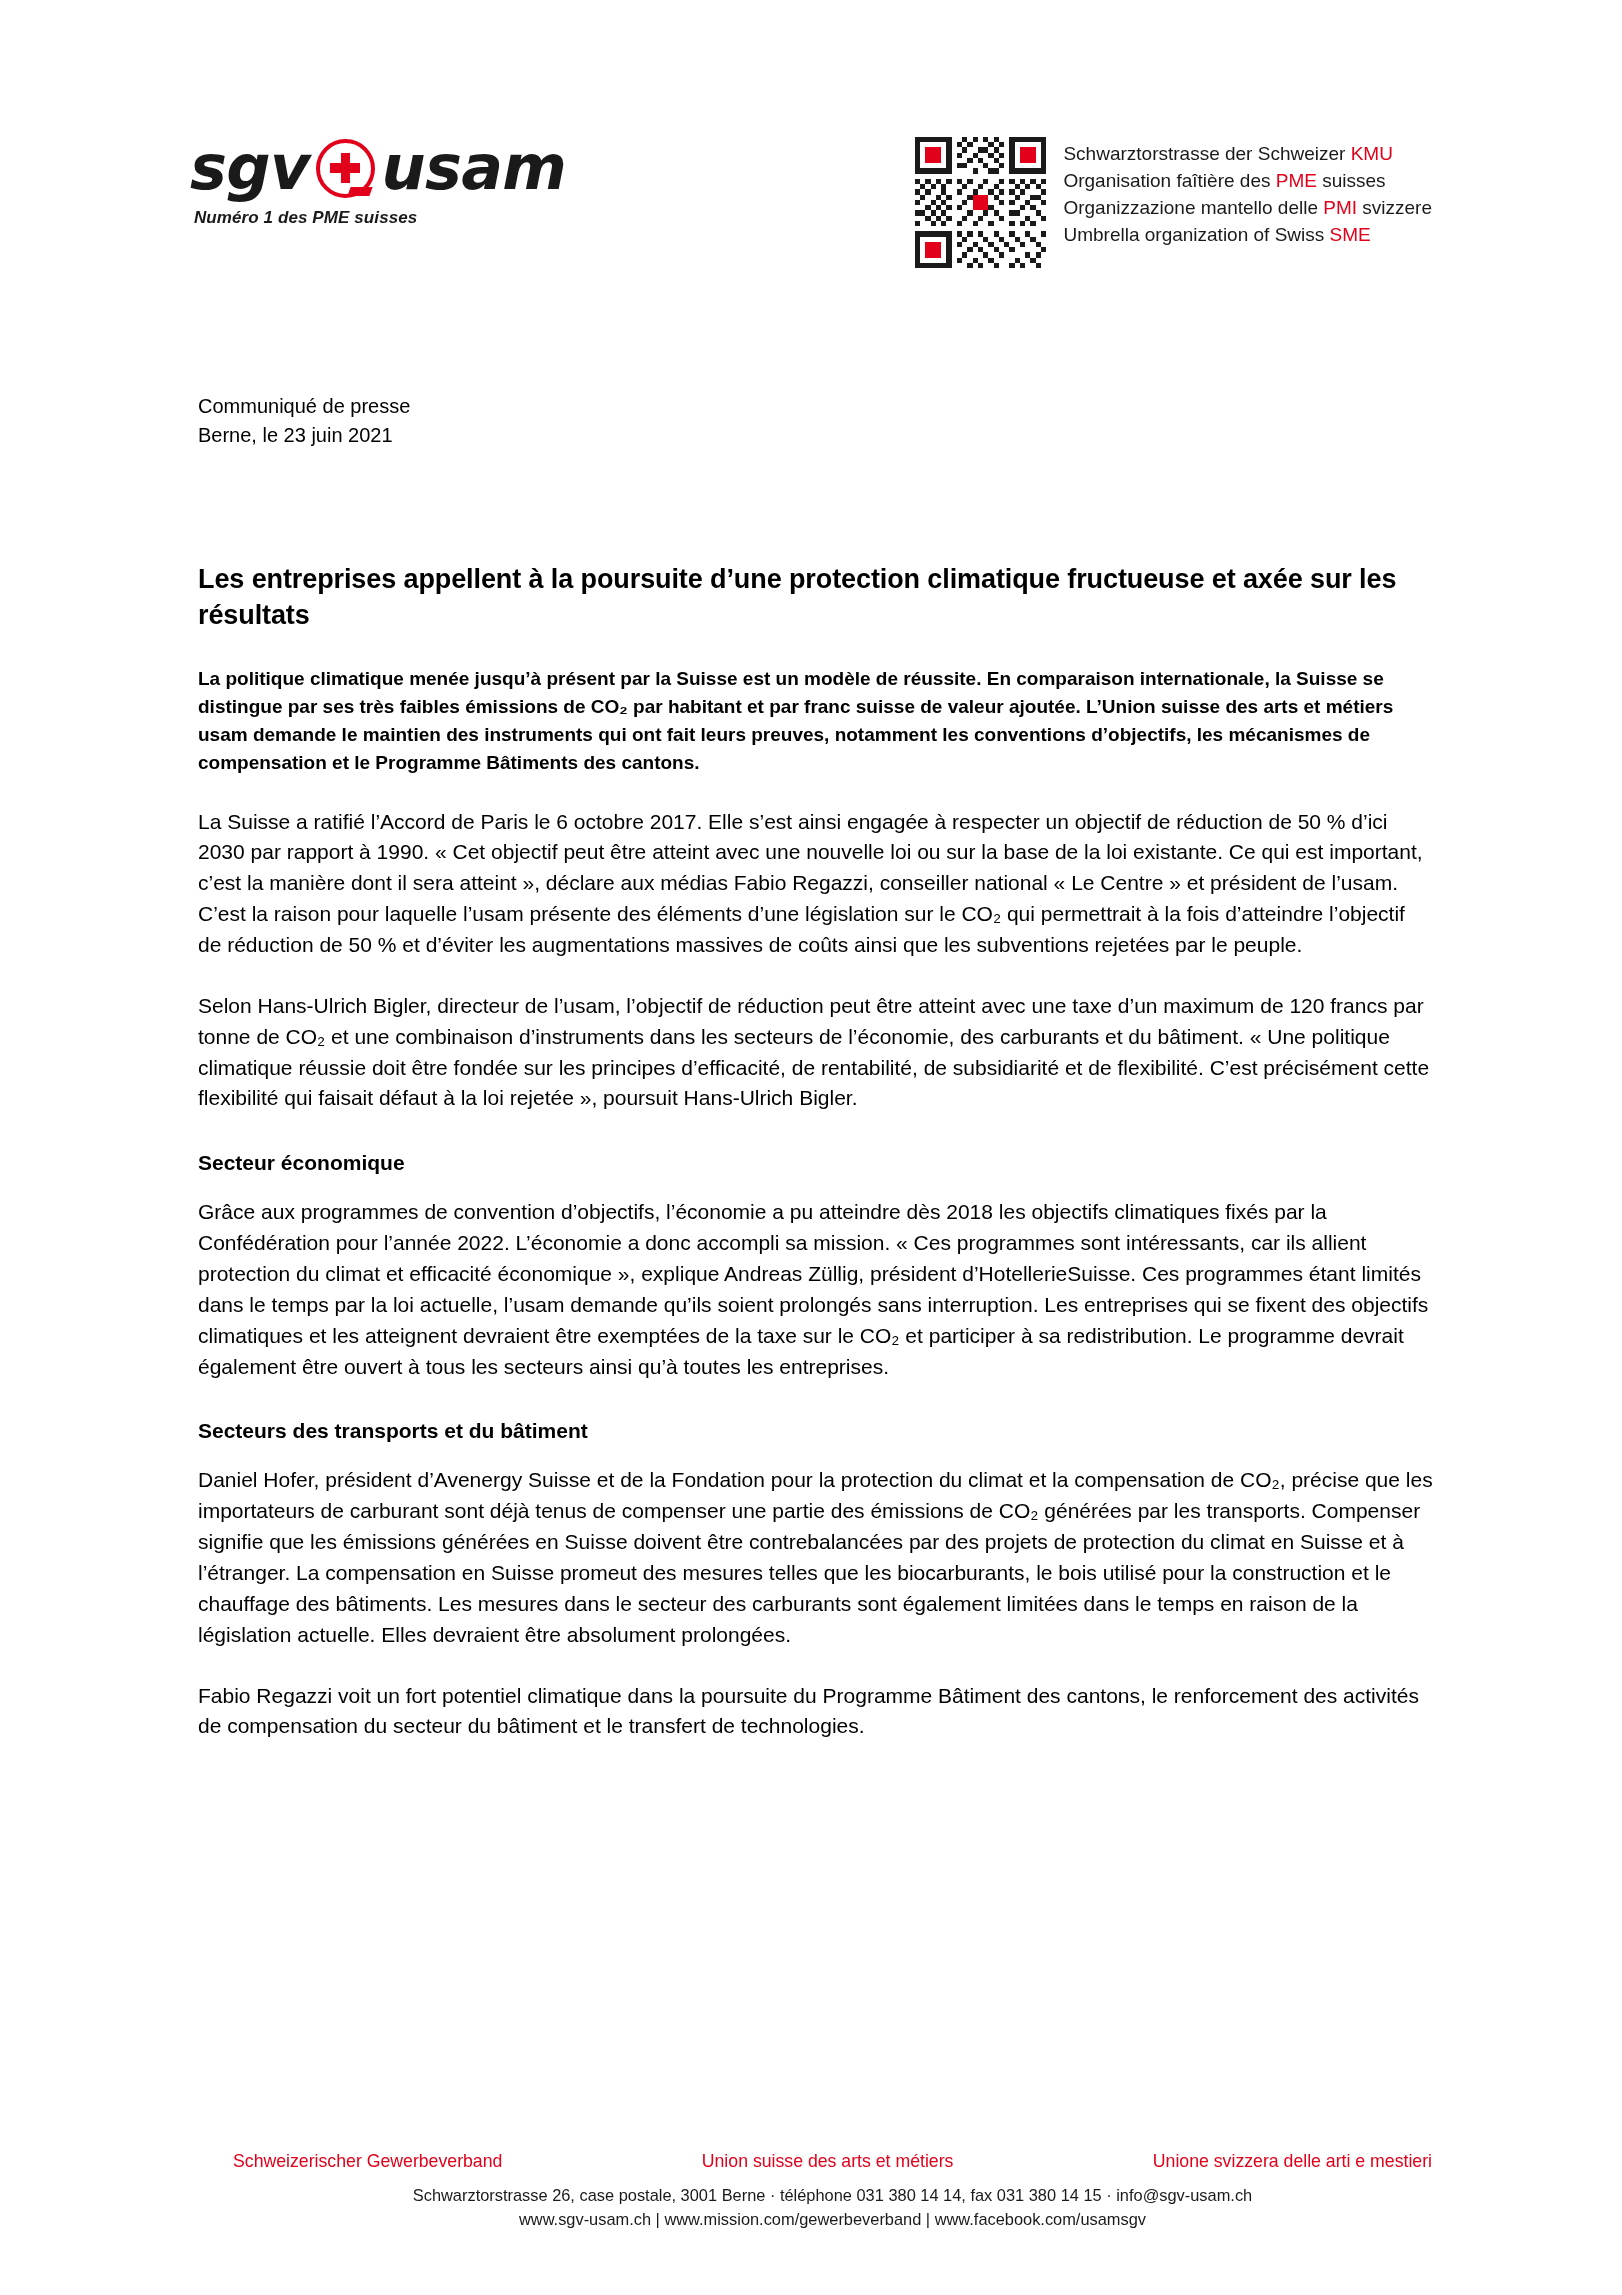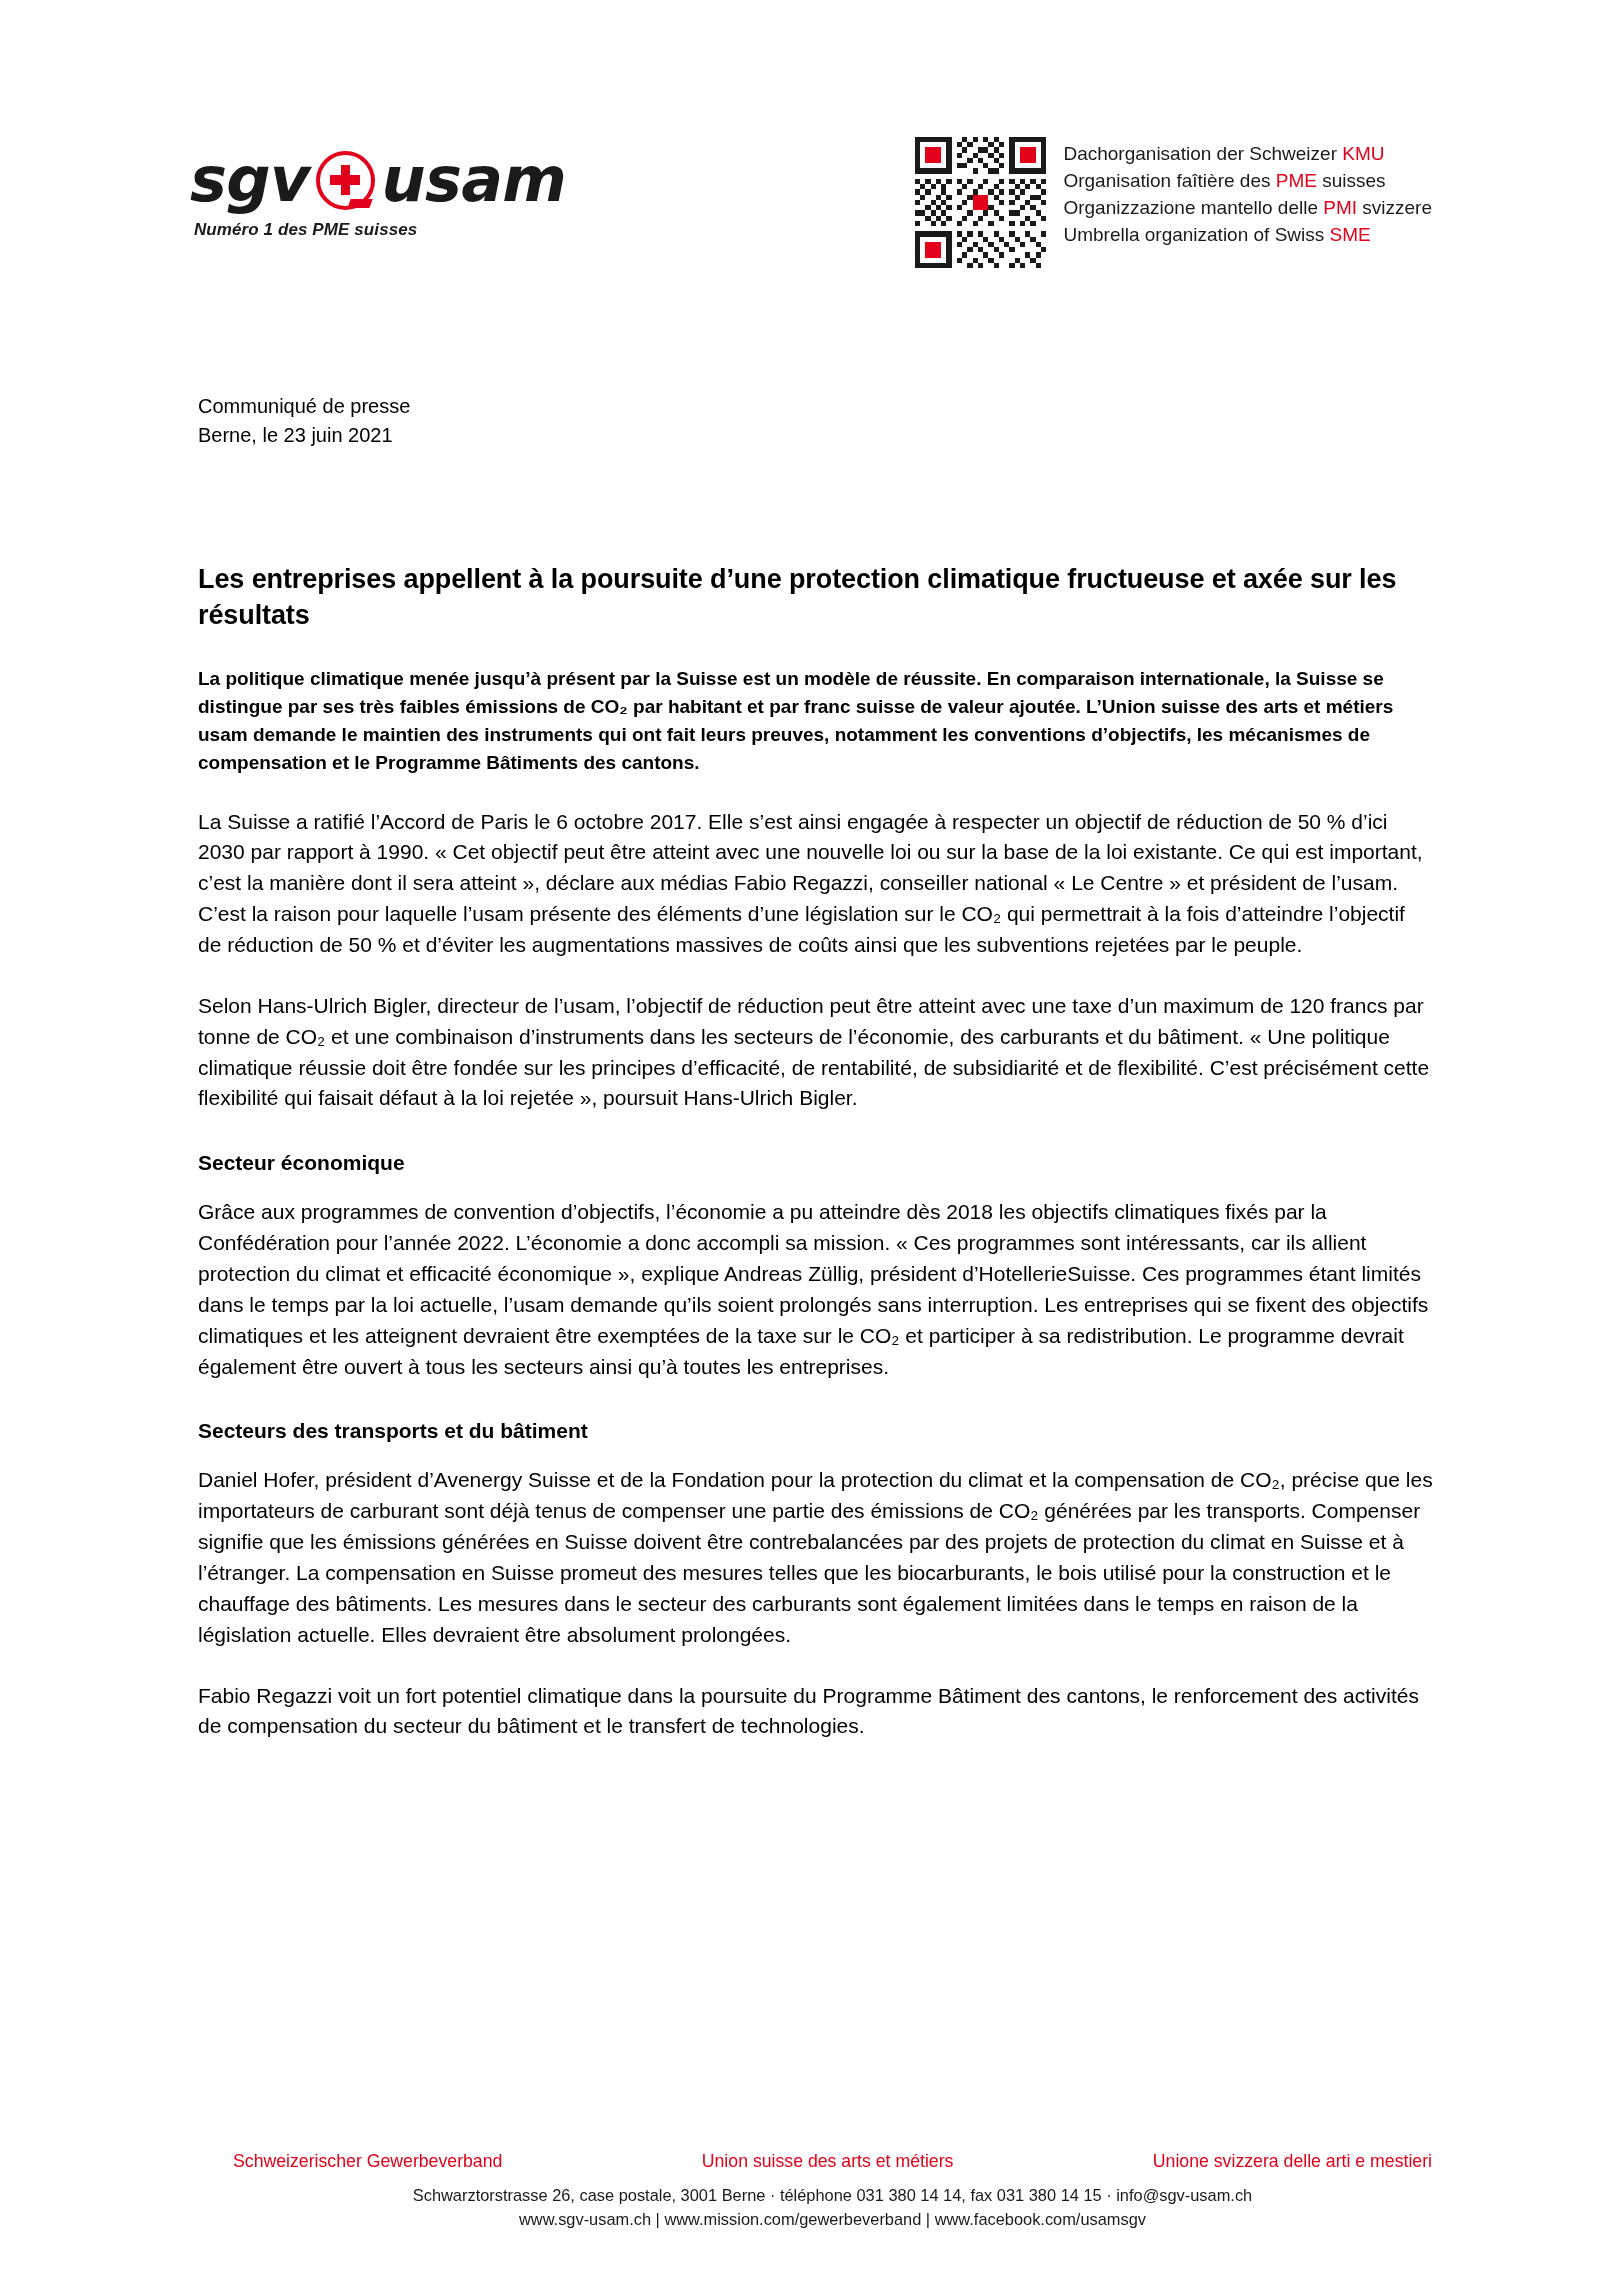--- a/index.html
+++ b/index.html
@@ -29,21 +29,20 @@
     top: 137px;
     left: 190px;
     right: 190px;
     height: 151px;
   }
   .logo-block {
     position: absolute;
     left: 0;
     top: 0;
     width: 458px;
-    margin-top: 12px;
   }
   .logo-wordmark {
     font-family: "DejaVu Sans", sans-serif;
     font-size: 62px;
     font-style: italic;
     font-weight: 700;
     letter-spacing: -0.7px;
     line-height: 1;
     display: flex;
     align-items: center;
@@ -381,21 +380,21 @@
           </g>
           <g fill="#e2001a">
             <rect x="2" y="2" width="3" height="3"></rect>
             <rect x="20" y="2" width="3" height="3"></rect>
             <rect x="2" y="20" width="3" height="3"></rect>
             <rect x="11" y="11" width="3" height="3"></rect>
           </g>
         </svg>
       </div>
       <div class="qr-langs">
-        <div><span>Dachorganisation der Schweizer </span><span class="hl">KMU</span><span></span></div>
+        <div><span>Schwarztorstrasse der Schweizer </span><span class="hl">KMU</span><span></span></div>
         <div><span>Organisation faîtière des </span><span class="hl">PME</span><span> suisses</span></div>
         <div><span>Organizzazione mantello delle </span><span class="hl">PMI</span><span> svizzere</span></div>
         <div><span>Umbrella organization of Swiss </span><span class="hl">SME</span><span></span></div>
       </div>
     </div>
   </div>
 
   <div class="content">
     <div class="meta-line bold">Communiqué de presse</div>
     <div class="meta-line">Berne, le 23 juin 2021</div>

